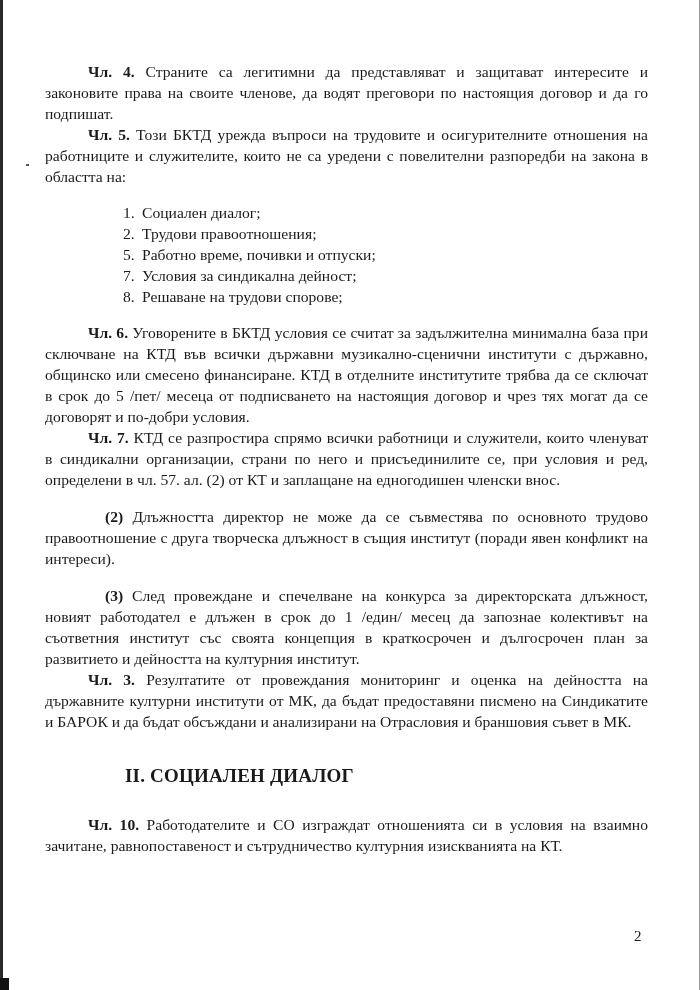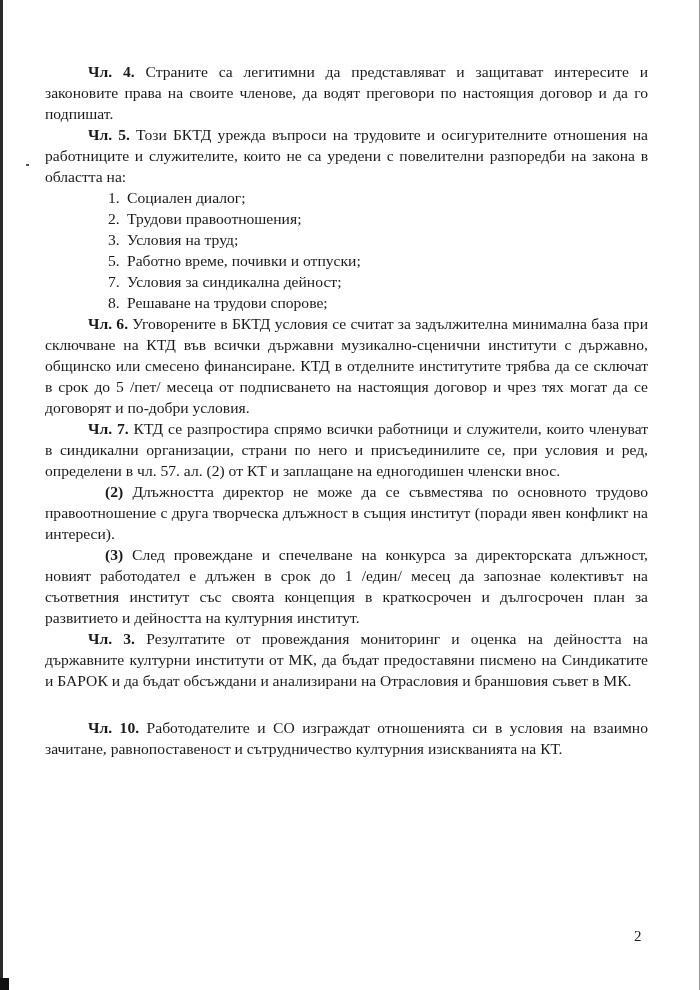--- a/index.html
+++ b/index.html
@@ -51,24 +51,24 @@
       top: 61px;
       width: 603px;
       font-size: 15.6px;
       line-height: 21px;
     }
     p {
       margin: 0;
       text-align: justify;
     }
     .indent { text-indent: 43px; }
-    .indent-sub { text-indent: 60px; }
+    .indent-sub { text-indent: 60px; margin-top: 16px; }
     .b { font-weight: bold; }
     .list {
-      margin: 0;
+      margin: 15px;
       padding: 0;
       list-style: none;
     }
     .list li {
       padding-left: 63px;
     }
     .list li .num {
       display: inline-block;
       width: 19px;
     }
@@ -112,37 +112,37 @@
 
   <div class="content">
 
     <p class="indent"><span class="b">Чл. 4.</span><span> Страните са легитимни да представляват и защитават интересите и законовите права на своите членове, да водят преговори по настоящия договор и да го подпишат.</span></p>
 
     <p class="indent"><span class="b">Чл. 5.</span><span> Този БКТД урежда въпроси на трудовите и осигурителните отношения на работниците и служителите, които не са уредени  с повелителни разпоредби на закона в областта на:</span></p>
 
     <ul class="list">
       <li><span class="num">1.</span><span>Социален диалог;</span></li>
       <li><span class="num">2.</span><span>Трудови правоотношения;</span></li>
-      <li><span class="num">3.</span><span>Условия на труд;</span></li>
       <li><span class="num">5.</span><span>Работно време, почивки и отпуски;</span></li>
       <li><span class="num">7.</span><span>Условия за синдикална дейност;</span></li>
       <li><span class="num">8.</span><span>Решаване на трудови спорове;</span></li>
     </ul>
 
     <p class="indent"><span class="b">Чл. 6.</span><span> Уговорените в БКТД условия се считат за задължителна минимална база при сключване на КТД във всички държавни музикално-сценични институти с държавно, общинско или смесено финансиране. КТД в отделните институтите трябва да се сключат в срок до 5 /пет/ месеца от подписването на настоящия  договор и чрез тях могат да се договорят и по-добри условия.</span></p>
 
     <p class="indent"><span class="b">Чл. 7.</span><span> КТД се разпростира спрямо  всички  работници и служители, които членуват в синдикални организации, страни по него и присъединилите се, при условия и ред, определени в чл. 57. ал. (2) от КТ и заплащане на едногодишен членски внос.</span></p>
 
 
     <p class="indent-sub"><span class="b">(2)</span><span> Длъжността директор не може да се съвместява по основното трудово правоотношение с друга творческа длъжност в същия институт (поради явен конфликт на интереси).</span></p>
 
     <p class="indent-sub"><span class="b">(3)</span><span>  След провеждане и спечелване на конкурса за директорската длъжност, новият работодател е длъжен в срок до 1 /един/ месец да запознае колективът на съответния институт със своята  концепция в краткосрочен и дългосрочен план за развитието и дейността на културния институт.</span></p>
 
     <p class="indent"><span class="b">Чл. 3.</span><span> Резултатите от провеждания мониторинг и оценка на дейността на държавните културни институти от МК, да бъдат предоставяни писмено на Синдикатите и БАРОК и да бъдат обсъждани и анализирани на Отрасловия и браншовия съвет в МК.</span></p>
 
+    <div class="heading-1">II. СОЦИАЛЕН ДИАЛОГ</div>
 
 
     <p class="indent after-heading"><span class="b">Чл. 10.</span><span> Работодателите и СО изграждат отношенията си в условия на взаимно зачитане, равнопоставеност и сътрудничество културния изискванията на КТ.</span></p>
 
   </div>
 
   <div class="page-number">2</div>
 </div>
 
 </body></html>

